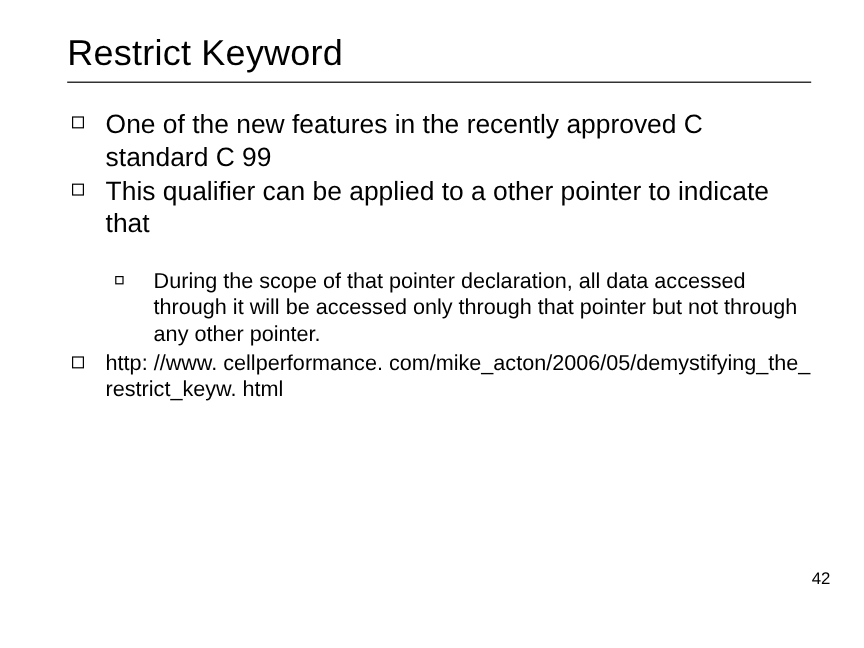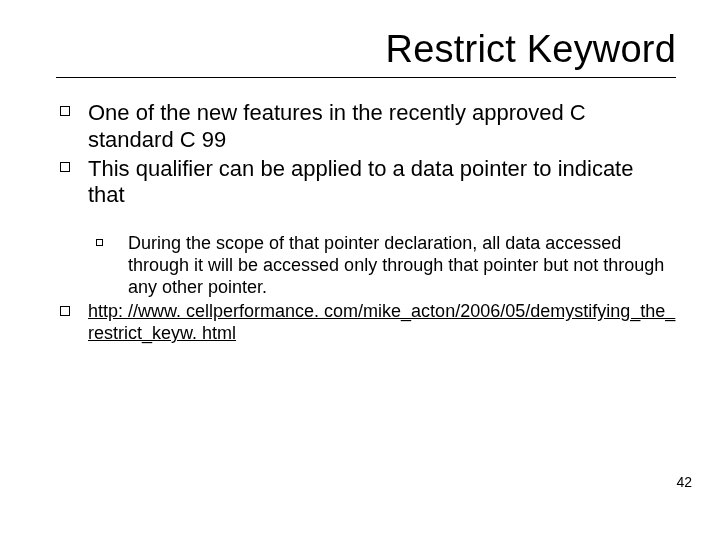--- a/index.html
+++ b/index.html
@@ -12,25 +12,24 @@
     color: #000;
   }
   .slide {
     box-sizing: border-box;
     width: 720px;
     height: 540px;
     padding: 28px 44px 0 56px;
     position: relative;
   }
   .title {
-    font-size: 38px;
+    font-size: 30px;
     font-weight: 400;
     margin: 0 0 6px 0;
     letter-spacing: 0.2px;
-    text-align: right;
   }
   .rule {
     border: none;
     border-top: 1.5px solid #000;
     margin: 4px 0 22px 0;
   }
   ul.top {
     list-style: none;
     padding: 0;
     margin: 0 0 15px 0;
@@ -88,42 +87,41 @@
     top: 5px;
     width: 10px;
     height: 10px;
     border: 1.5px solid #000;
     box-sizing: border-box;
     background: #fff;
   }
   .link {
     font-size: 18px;
     line-height: 1.22;
-    text-decoration: underline;
     word-break: break-all;
     color: #000;
     display: inline-block;
   }
   .pagenum {
     position: absolute;
     right: 28px;
     bottom: 50px;
     font-size: 14px;
   }
 </style>
 </head>
 <body>
 
 <div class="slide">
   <h1 class="title">Restrict Keyword</h1>
   <hr class="rule">
 
   <ul class="top">
     <li>One of the new features in the recently approved C standard C 99</li>
-    <li>This qualifier can be applied to a data pointer to indicate that</li>
+    <li>This qualifier can be applied to a other pointer to indicate that</li>
   </ul>
 
   <ul class="sub">
     <li>During the scope of that pointer declaration, all data accessed through it will be accessed only through that pointer but not through any other pointer.</li>
   </ul>
 
   <div class="link-row">
     <span class="link">http: //www. cellperformance. com/mike_acton/2006/05/demystifying_the_restrict_keyw. html</span>
   </div>
 

